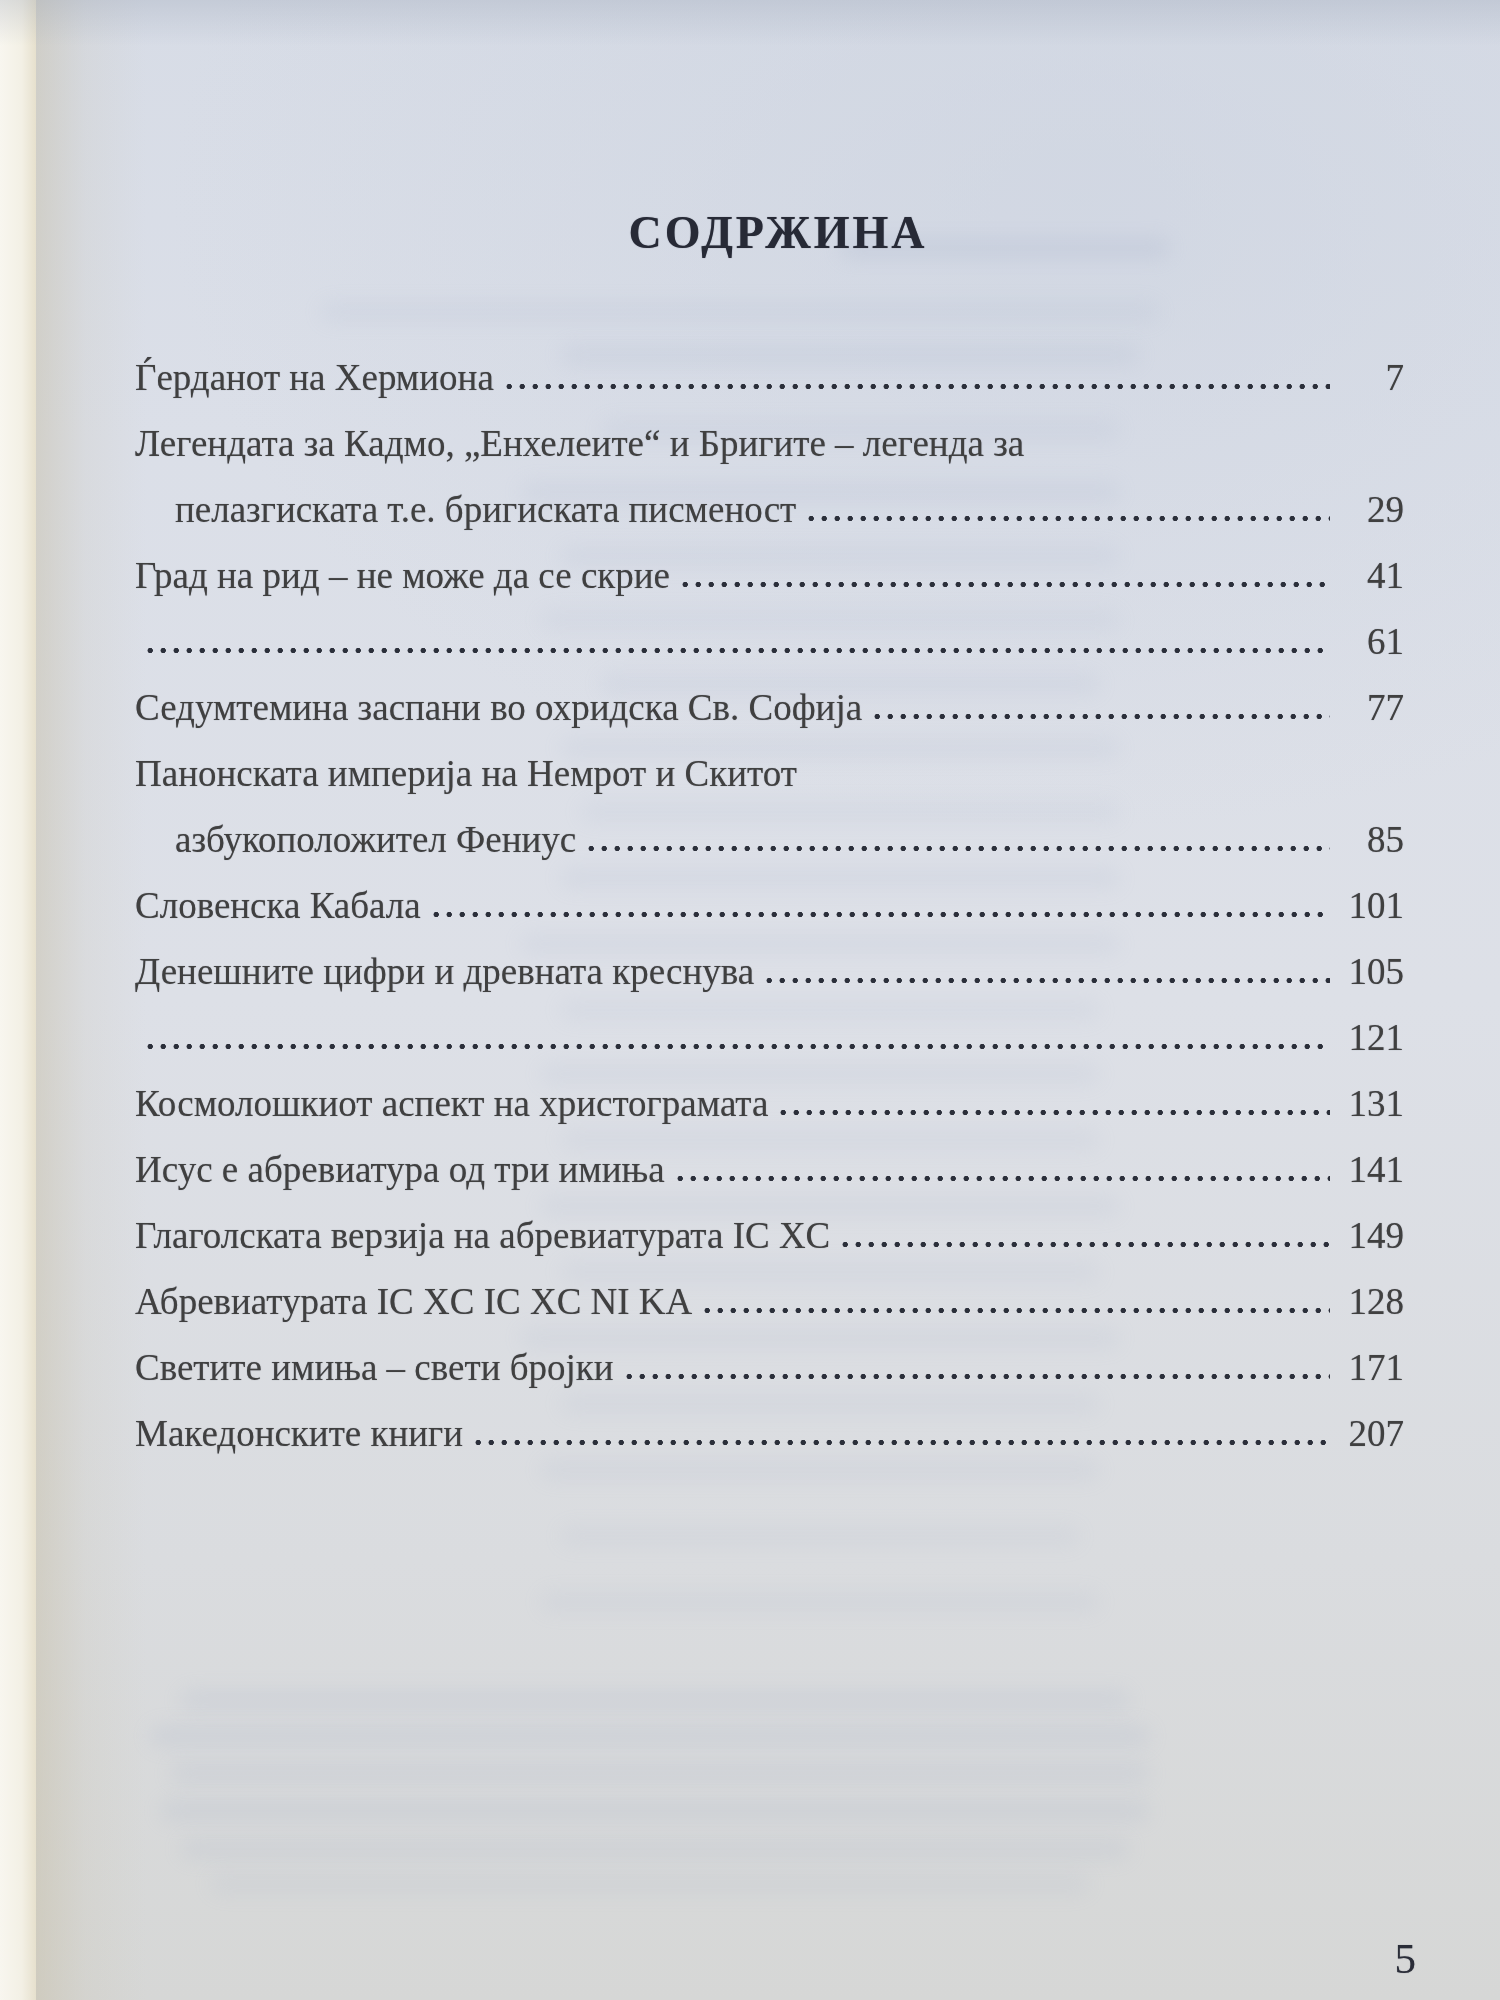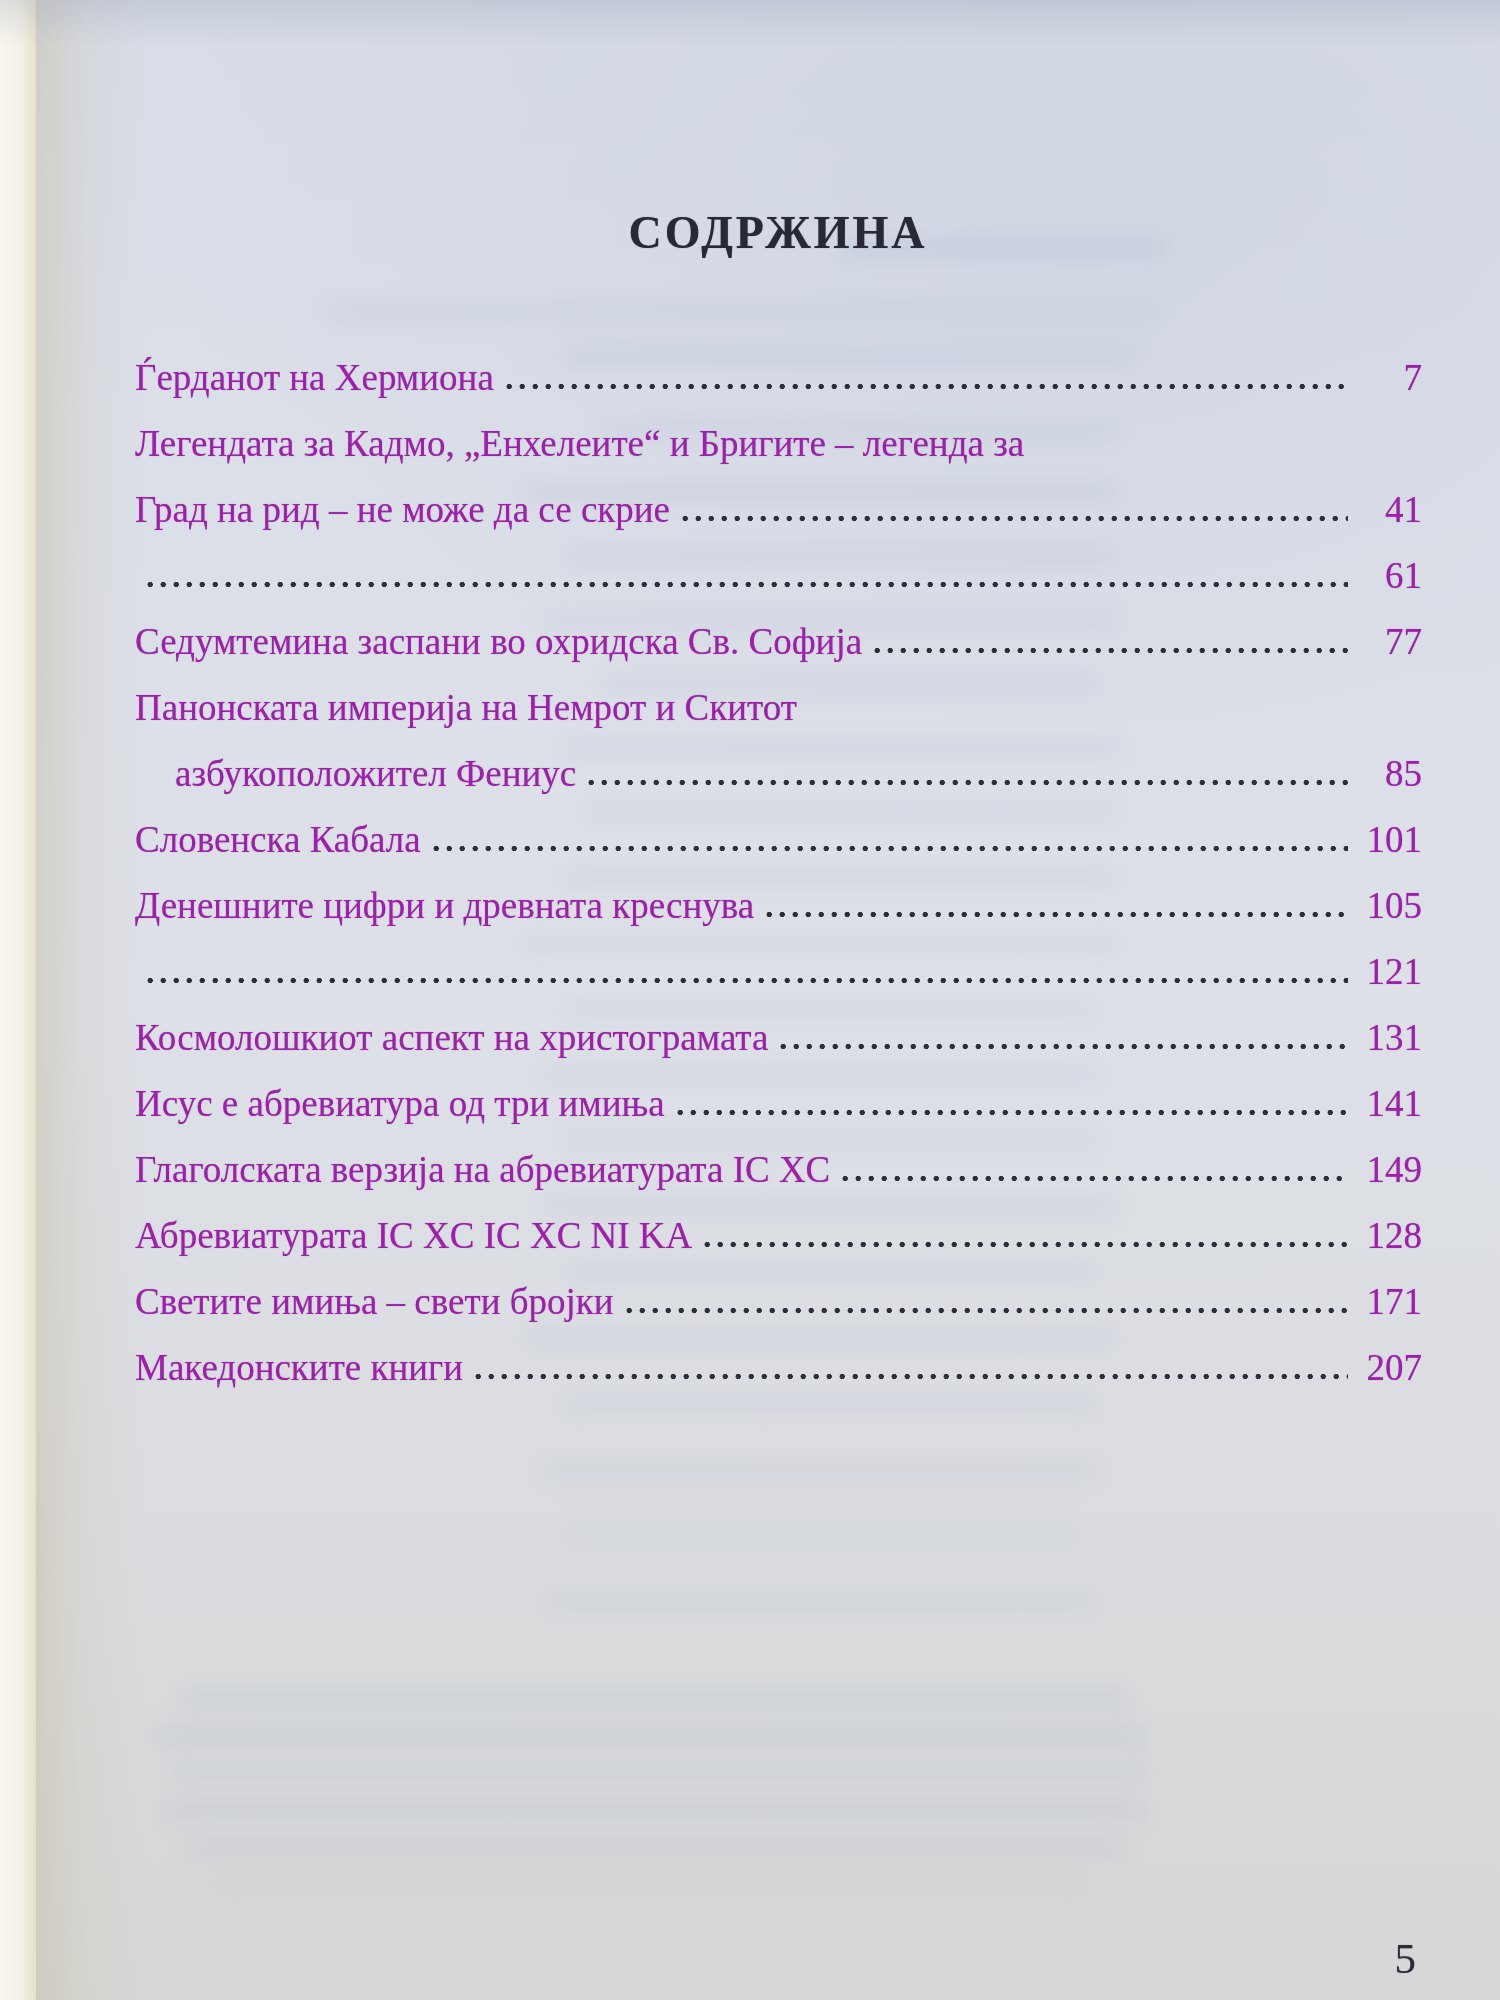--- a/index.html
+++ b/index.html
@@ -38,22 +38,22 @@
     text-align: center;
     transform: translateX(28px);
     font-size: 46px;
     font-weight: bold;
     letter-spacing: 3px;
     color: #272a36;
     text-shadow: 0 0 1px rgba(40,45,62,0.55);
   }
   .toc {
     position: absolute;
-    left: 135px; right: 78px; top: 356px;
-    color: #a21caf;
+    left: 135px; right: 96px; top: 356px;
+    color: #404040;
     font-size: 37px;
     text-shadow: 0 0 1px rgba(40,45,62,0.45);
   }
   .toc-line {
     display: flex;
     align-items: baseline;
     height: 66px;
     white-space: nowrap;
   }
   .toc-line.cont { padding-left: 40px; }
@@ -122,20 +122,25 @@
 
 <div class="toc" id="toc">
     <div class="toc-line">
       <span class="toc-text">Ѓерданот на Хермиона</span>
       <span class="dots"></span>
       <span class="pagenum">7</span>
     </div>
     <div class="toc-line">
       <span class="toc-text">Легендата за Кадмо, „Енхелеите“ и Бригите – легенда за</span>
     </div>
+    <div class="toc-line cont">
+      <span class="toc-text">пелазгиската т.е. бригиската писменост</span>
+      <span class="dots"></span>
+      <span class="pagenum">29</span>
+    </div>
     <div class="toc-line">
       <span class="toc-text">Град на рид – не може да се скрие</span>
       <span class="dots"></span>
       <span class="pagenum">41</span>
     </div>
     <div class="toc-line">
       <span class="dots"></span>
       <span class="pagenum">61</span>
     </div>
     <div class="toc-line">

